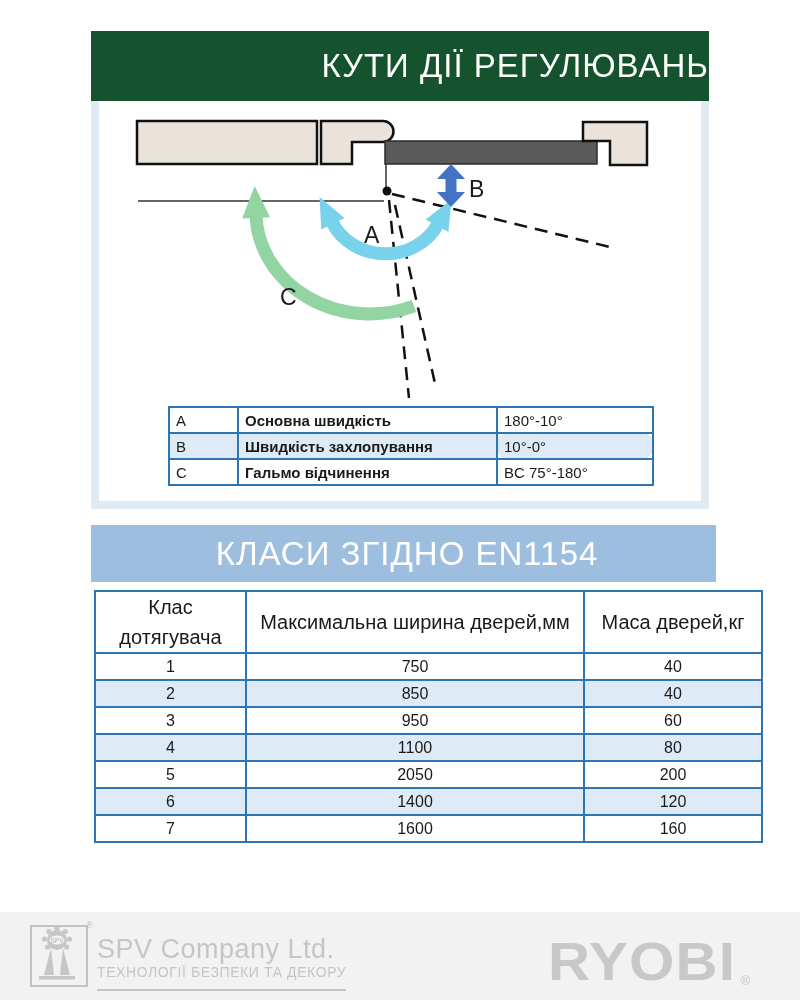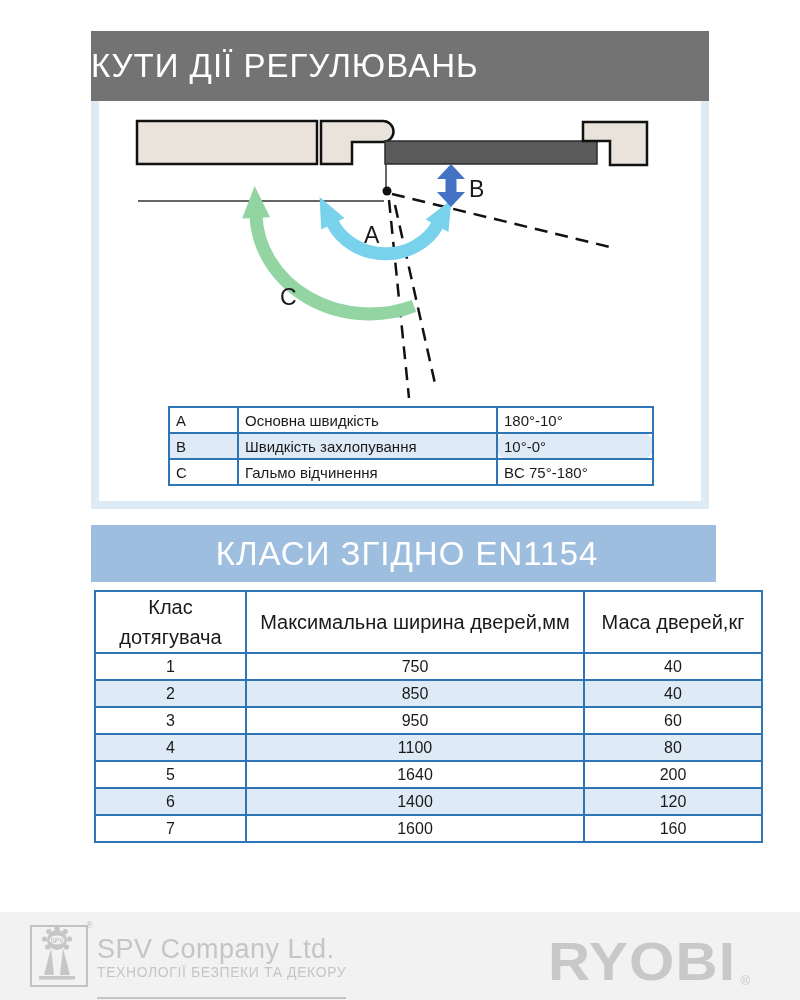--- a/index.html
+++ b/index.html
@@ -6,42 +6,42 @@
   body{
     width:800px;height:1000px;position:relative;background:#ffffff;
     font-family:"Liberation Sans", sans-serif;color:#1a1a1a;overflow:hidden;
   }
   
   .panel1{
     position:absolute;left:91px;top:31px;width:618px;height:478px;
     background:#DEEBF5;
   }
   .band{
-    position:absolute;left:0;top:0;width:618px;height:70px;background:#737373;
-    display:flex;align-items:center;justify-content:flex-start;
+    position:absolute;left:0;top:0;width:618px;height:70px;background:#14532d;
+    display:flex;align-items:center;justify-content:flex-end;
   }
   .band-title{
     color:#ffffff;font-size:33px;font-weight:400;letter-spacing:1px;white-space:nowrap;
   }
   .panel1-content{
     position:absolute;left:8px;top:70px;width:602px;height:400px;background:#ffffff;
   }
   .diagram-svg{position:absolute;left:0;top:0;}
   
   .angles-table{
     position:absolute;left:69px;top:305px;width:466px;
     border-collapse:collapse;table-layout:fixed;
   }
   .angles-table td{
     border:2px solid #2E75B6;font-size:15px;height:22px;
     padding:1px 4px 1px 6px;vertical-align:middle;text-align:left;background:#ffffff;
   }
   .angles-table tr.alt td{background:#DEEBF7;}
   .col-key{width:57px;}
-  .col-name{width:247px;}
+  .col-name{width:247px;font-weight:bold;}
   .col-val{width:144px;border-radius:10px;}
   
   .band2{
     position:absolute;left:91px;top:525px;width:618px;height:57px;background:#9DBEDE;
     display:flex;align-items:center;justify-content:center;padding-left:7px;
   }
   .classes-table{
     position:absolute;left:94px;top:590px;width:613px;
     border-collapse:collapse;table-layout:fixed;
   }
@@ -66,21 +66,21 @@
   }
   .spv-reg{
     position:absolute;left:86px;top:8px;font-size:9px;color:#C2C2C2;
   }
   .spv-text{position:absolute;left:97px;top:23px;}
   .spv-name{
     font-size:27px;color:#C5C5C5;font-weight:500;letter-spacing:0.5px;line-height:1.05;
     white-space:nowrap;
   }
   .spv-tagline{
-    font-size:14px;color:#C5C5C5;letter-spacing:0.6px;padding-bottom:17px;
+    font-size:14px;color:#C5C5C5;letter-spacing:0.6px;padding-bottom:9px;
     border-bottom:2px solid #C5C5C5;display:inline-block;white-space:nowrap;
   }
   .ryobi-wrap{position:absolute;left:548px;top:22px;}
   .ryobi{
     font-size:54px;font-weight:800;color:#C8C8C8;letter-spacing:1px;
     display:inline-block;transform:scaleX(1.08);transform-origin:left center;
     line-height:1;white-space:nowrap;
   }
   .ryobi-reg{
     position:absolute;right:-28px;bottom:0px;font-size:13px;color:#C8C8C8;
@@ -183,21 +183,21 @@
       <td>950</td>
       <td>60</td>
     </tr>
     <tr class="alt">
       <td>4</td>
       <td>1100</td>
       <td>80</td>
     </tr>
     <tr>
       <td>5</td>
-      <td>1640</td>
+      <td>2050</td>
       <td>200</td>
     </tr>
     <tr class="alt">
       <td>6</td>
       <td>1400</td>
       <td>120</td>
     </tr>
     <tr>
       <td>7</td>
       <td>1600</td>

